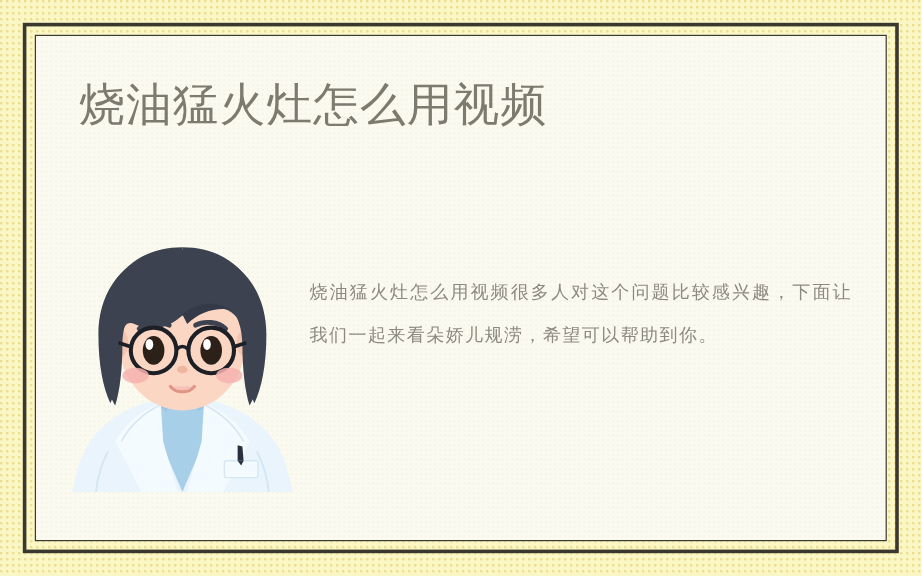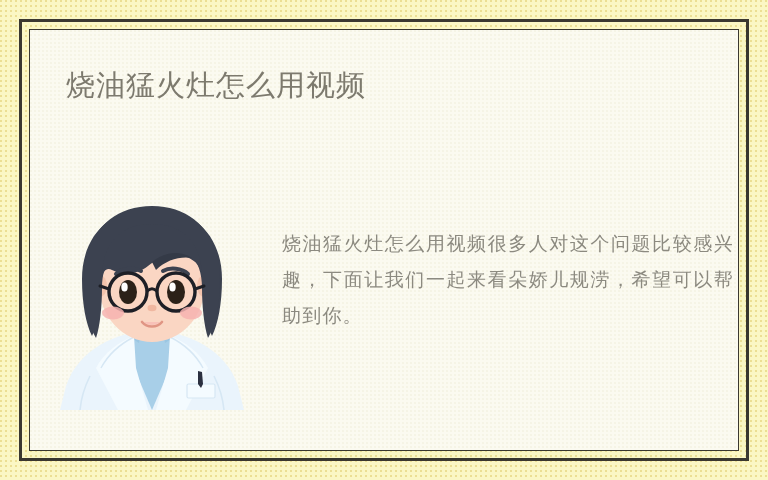--- a/index.html
+++ b/index.html
@@ -51,25 +51,25 @@
       radial-gradient(circle at 1px 1px, #f4f2e2 0.6px, transparent 1px);
     background-size: 4px 4px;
     overflow: hidden;
   }
 
   
   #article-title {
     position: absolute;
     left: 36px;
     top: 38px;
-    font-size: 29px;
+    font-size: 38px;
     line-height: 1.2;
     letter-spacing: 1px;
     color: #7d7a6e;
-    font-family: Liberation Serif, serif;
+    font-family: Liberation Mono, monospace;
     white-space: nowrap;
   }
 
   
   #content-row {
     position: absolute;
     left: 0;
     top: 160px;
     width: 710px;
     height: 262px;
@@ -90,26 +90,25 @@
     height: 210px;
   }
 
   
   #article-body {
     position: absolute;
     left: 228px;
     top: 36px;
     width: 452px;
     font-family: "Liberation Serif", serif;
-    font-size: 19px;
+    font-size: 15px;
     line-height: 36px;
     letter-spacing: 1.2px;
     color: #8c8a80;
     text-align: justify;
-    margin-left: 24px;
   }
 </style>
 </head>
 <body>
 
 <div id="page">
 
   <div id="outer-frame"></div>
 
   <div id="inner-frame">

